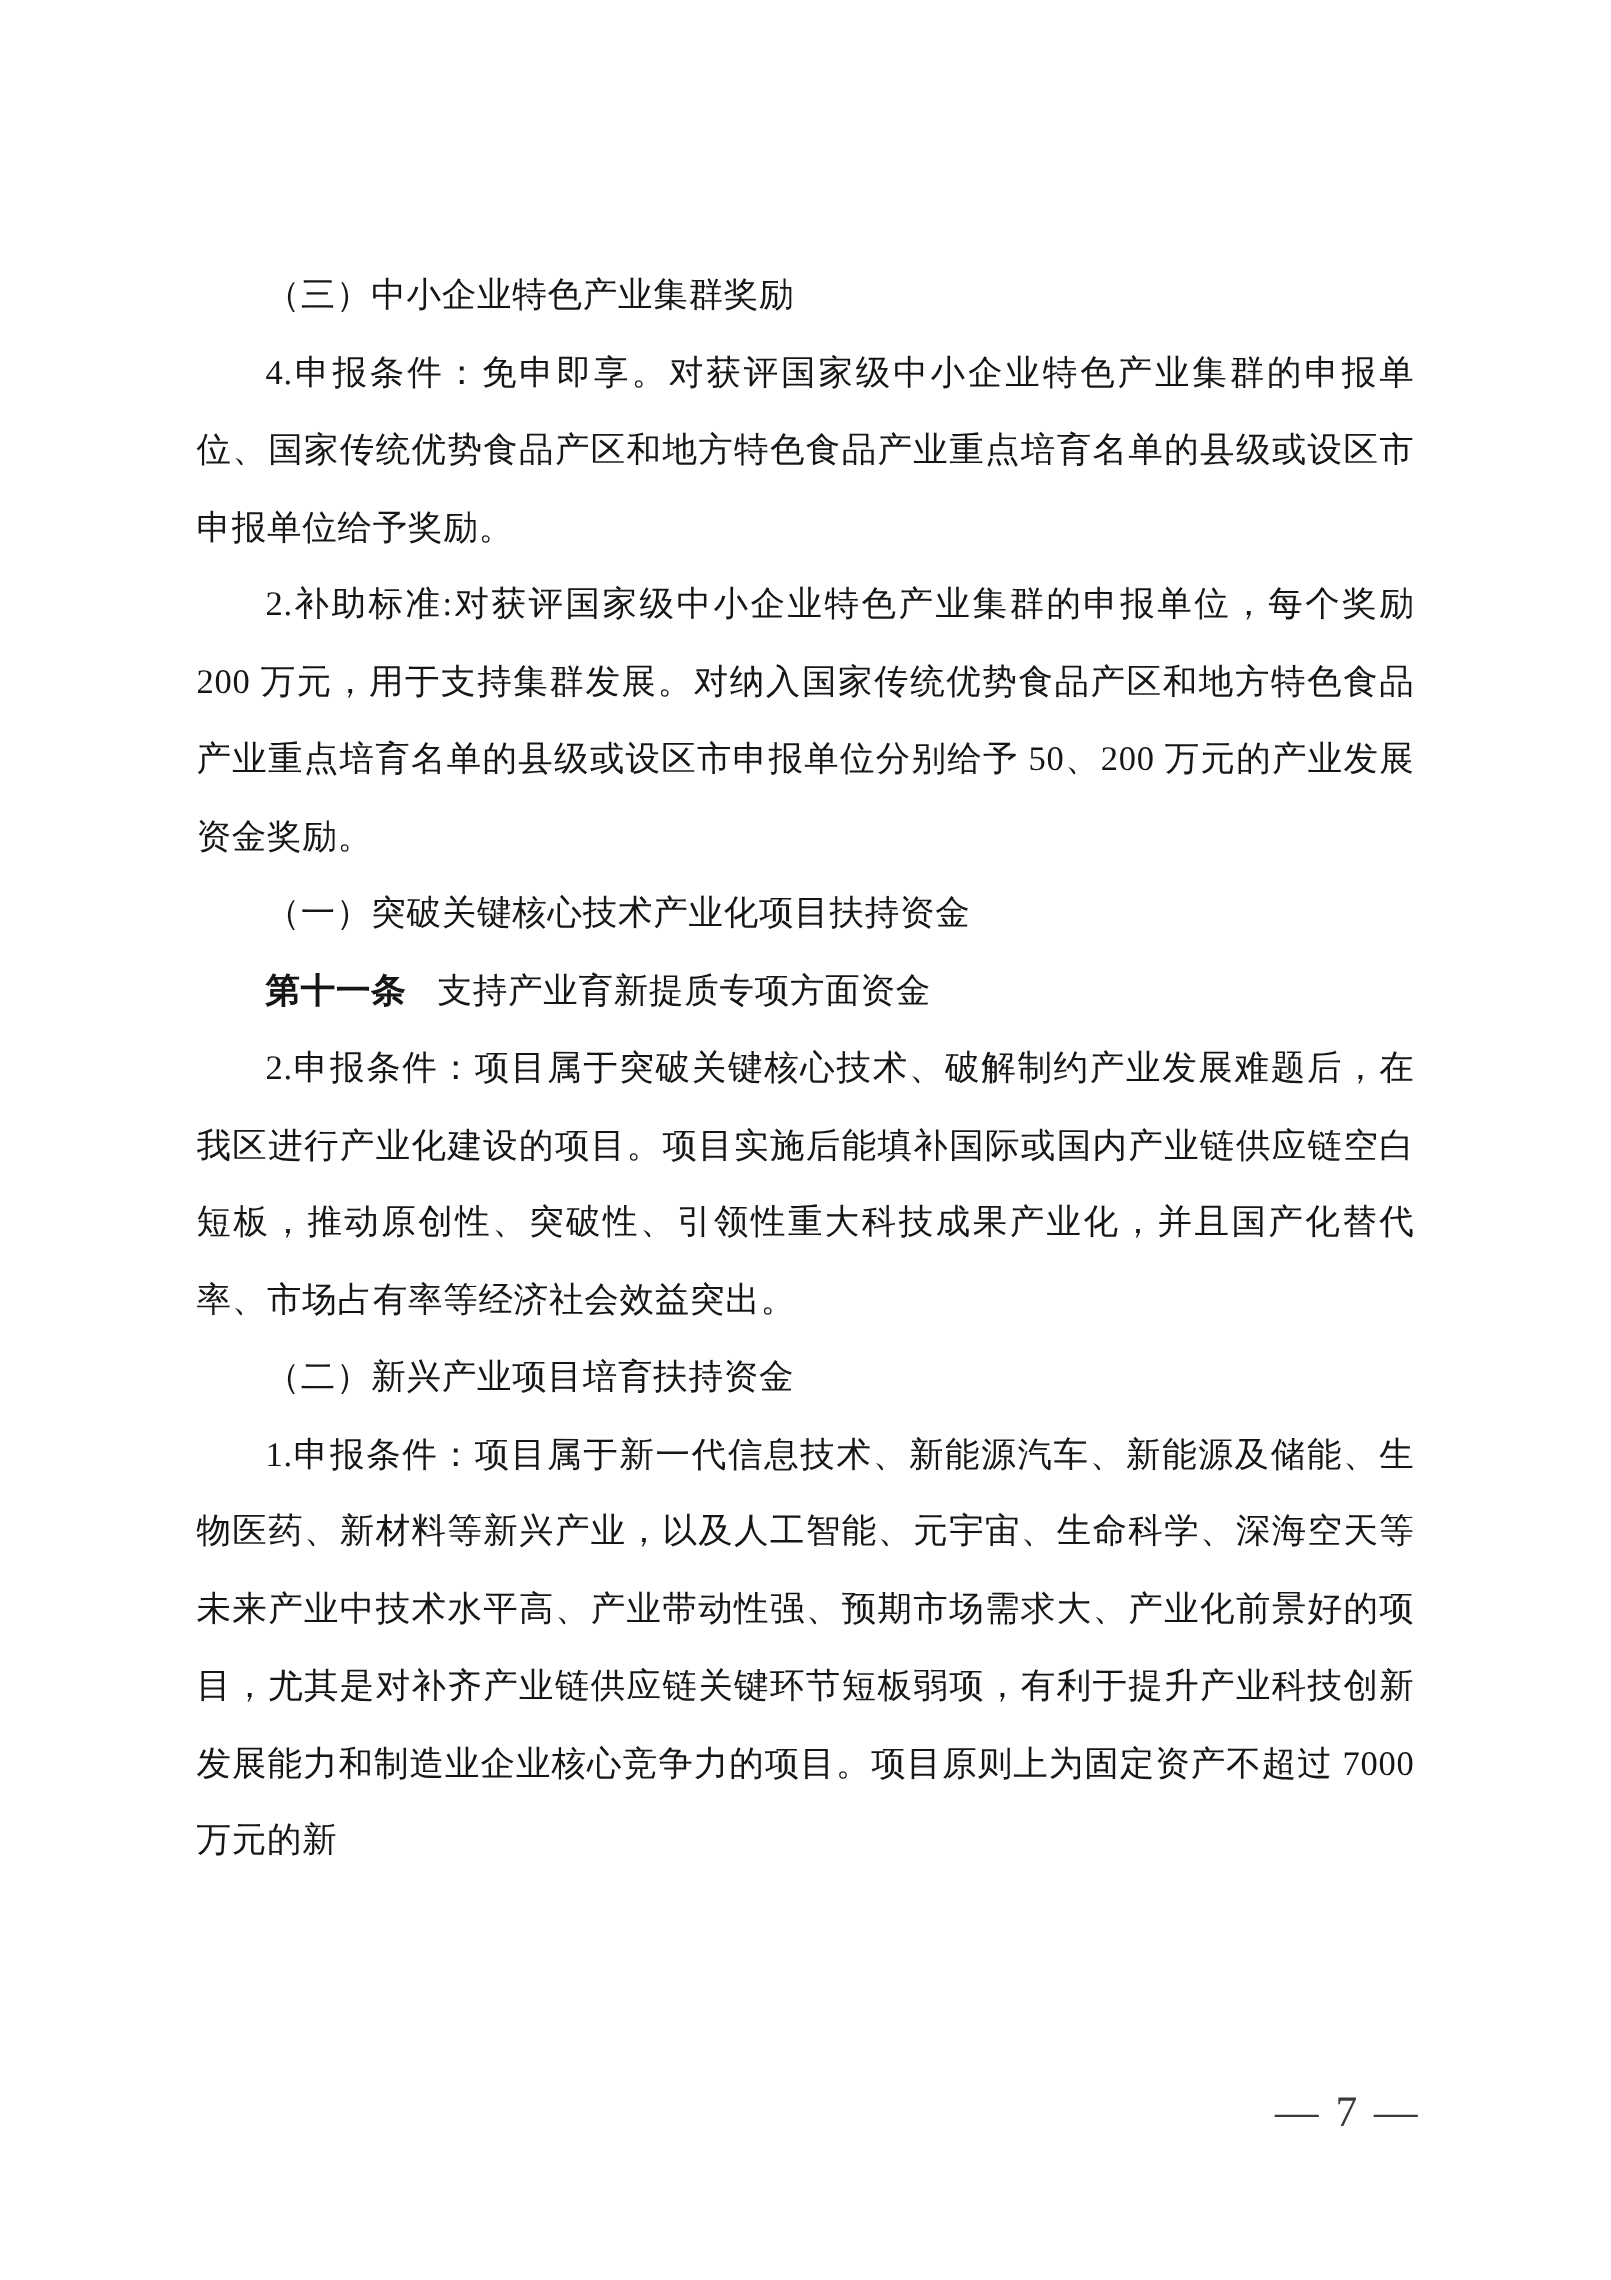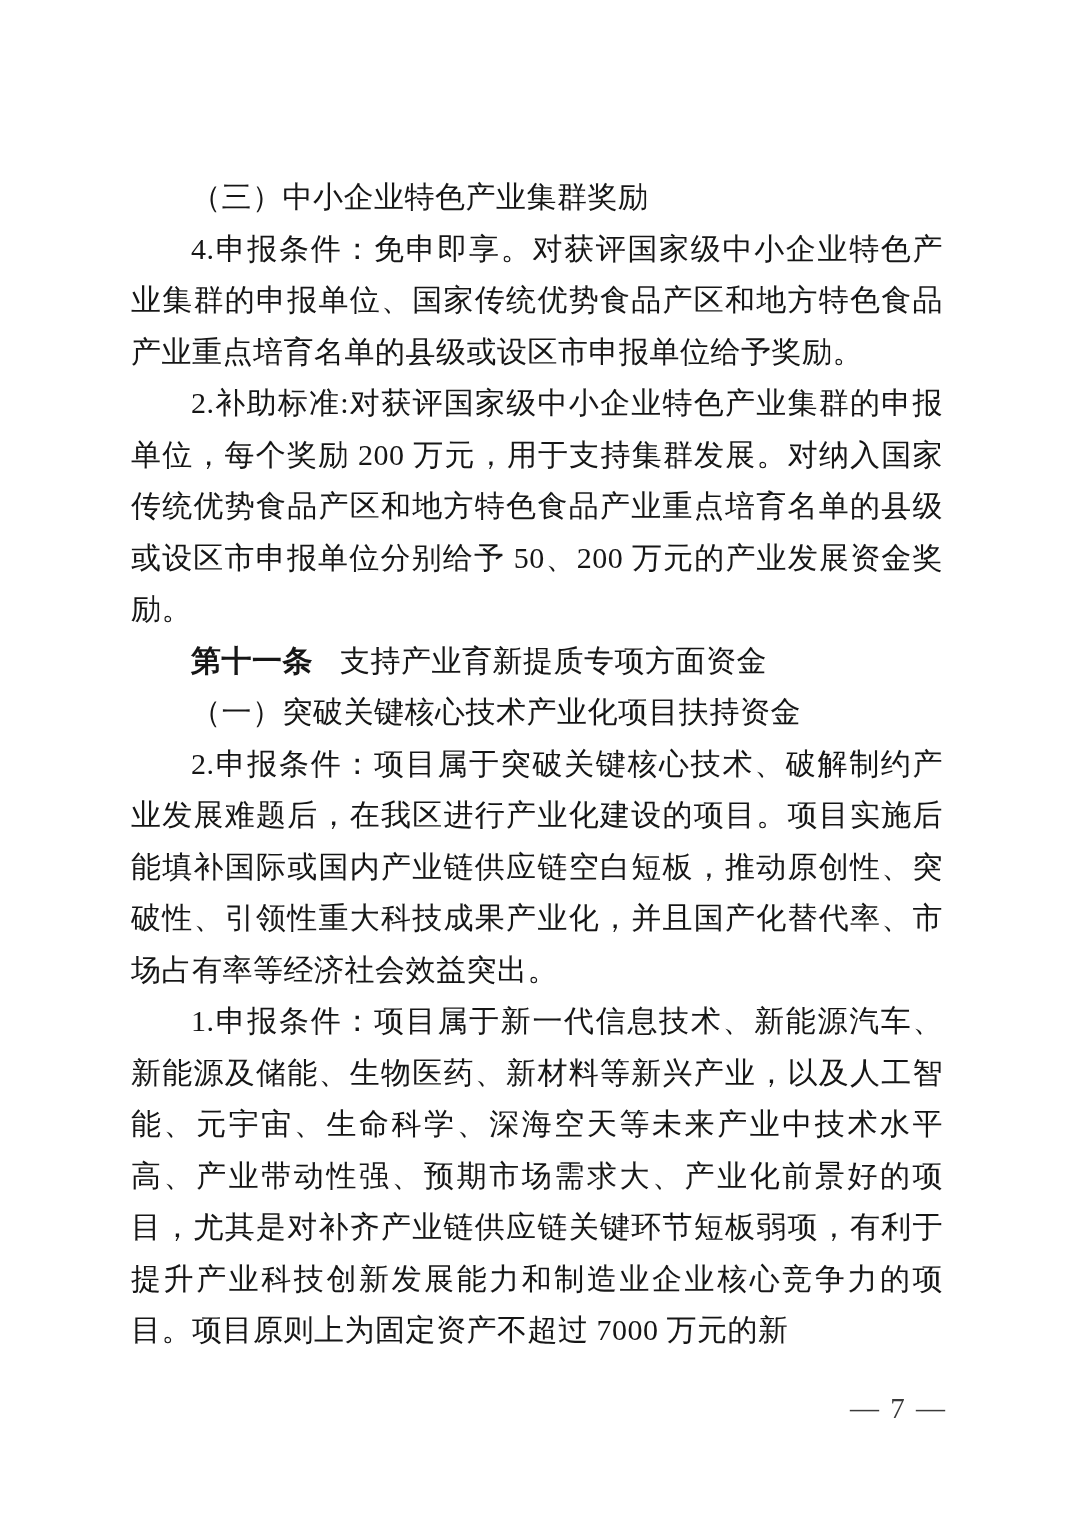--- a/index.html
+++ b/index.html
@@ -14,21 +14,21 @@
     background: #ffffff;
     overflow: hidden;
     font-family: "Liberation Serif", "DejaVu Serif", serif;
     color: #161616;
   }
   .content {
     position: absolute;
     left: 131px;
     top: 171px;
     width: 812px;
-    font-size: 30px;
+    font-size: 23px;
     line-height: 51.5px;
     text-align: justify;
     text-justify: inter-character;
     letter-spacing: 0.5px;
   }
   .content p {
     margin: 0;
     padding: 0;
     text-indent: 2em;
   }
@@ -53,29 +53,30 @@
 <div class="page">
 
   <div class="content">
 
     <p>（三）中小企业特色产业集群奖励</p>
 
     <p>4.申报条件：免申即享。对获评国家级中小企业特色产业集群的申报单位、国家传统优势食品产区和地方特色食品产业重点培育名单的县级或设区市申报单位给予奖励。</p>
 
     <p>2.补助标准:对获评国家级中小企业特色产业集群的申报单位，每个奖励 200 万元，用于支持集群发展。对纳入国家传统优势食品产区和地方特色食品产业重点培育名单的县级或设区市申报单位分别给予 50、200 万元的产业发展资金奖励。</p>
 
+    <p>（一）突破关键核心技术产业化项目扶持资金</p>
+
     <p>
       <span class="article-no">第十一条</span><span>支持产业育新提质专项方面资金</span>
     </p>
 
-    <p>（一）突破关键核心技术产业化项目扶持资金</p>
-
     <p>2.申报条件：项目属于突破关键核心技术、破解制约产业发展难题后，在我区进行产业化建设的项目。项目实施后能填补国际或国内产业链供应链空白短板，推动原创性、突破性、引领性重大科技成果产业化，并且国产化替代率、市场占有率等经济社会效益突出。</p>
 
 
+    <p>（二）新兴产业项目培育扶持资金</p>
 
     <p>1.申报条件：项目属于新一代信息技术、新能源汽车、新能源及储能、生物医药、新材料等新兴产业，以及人工智能、元宇宙、生命科学、深海空天等未来产业中技术水平高、产业带动性强、预期市场需求大、产业化前景好的项目，尤其是对补齐产业链供应链关键环节短板弱项，有利于提升产业科技创新发展能力和制造业企业核心竞争力的项目。项目原则上为固定资产不超过 7000 万元的新</p>
 
   </div>
 
   <div class="footer">— 7 —</div>
 
 </div>
 
 </body></html>

